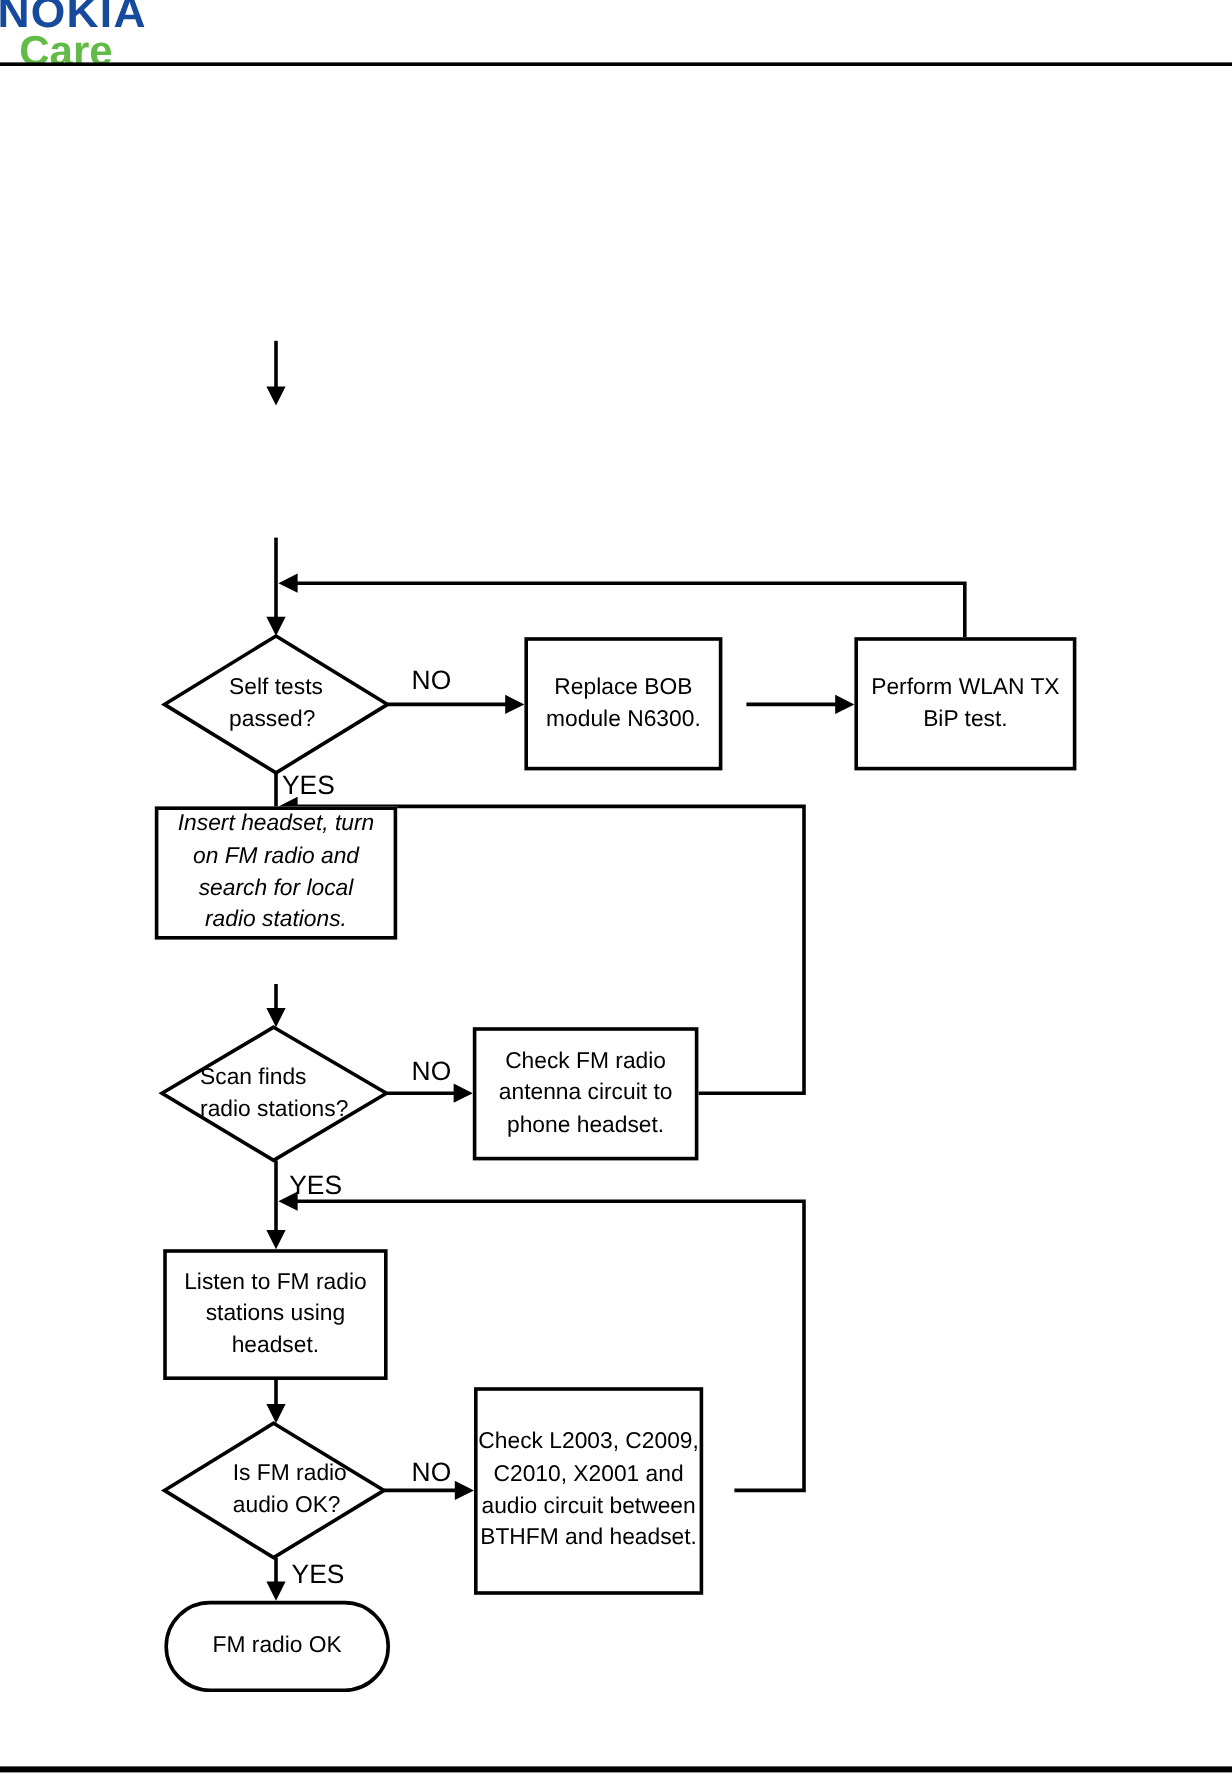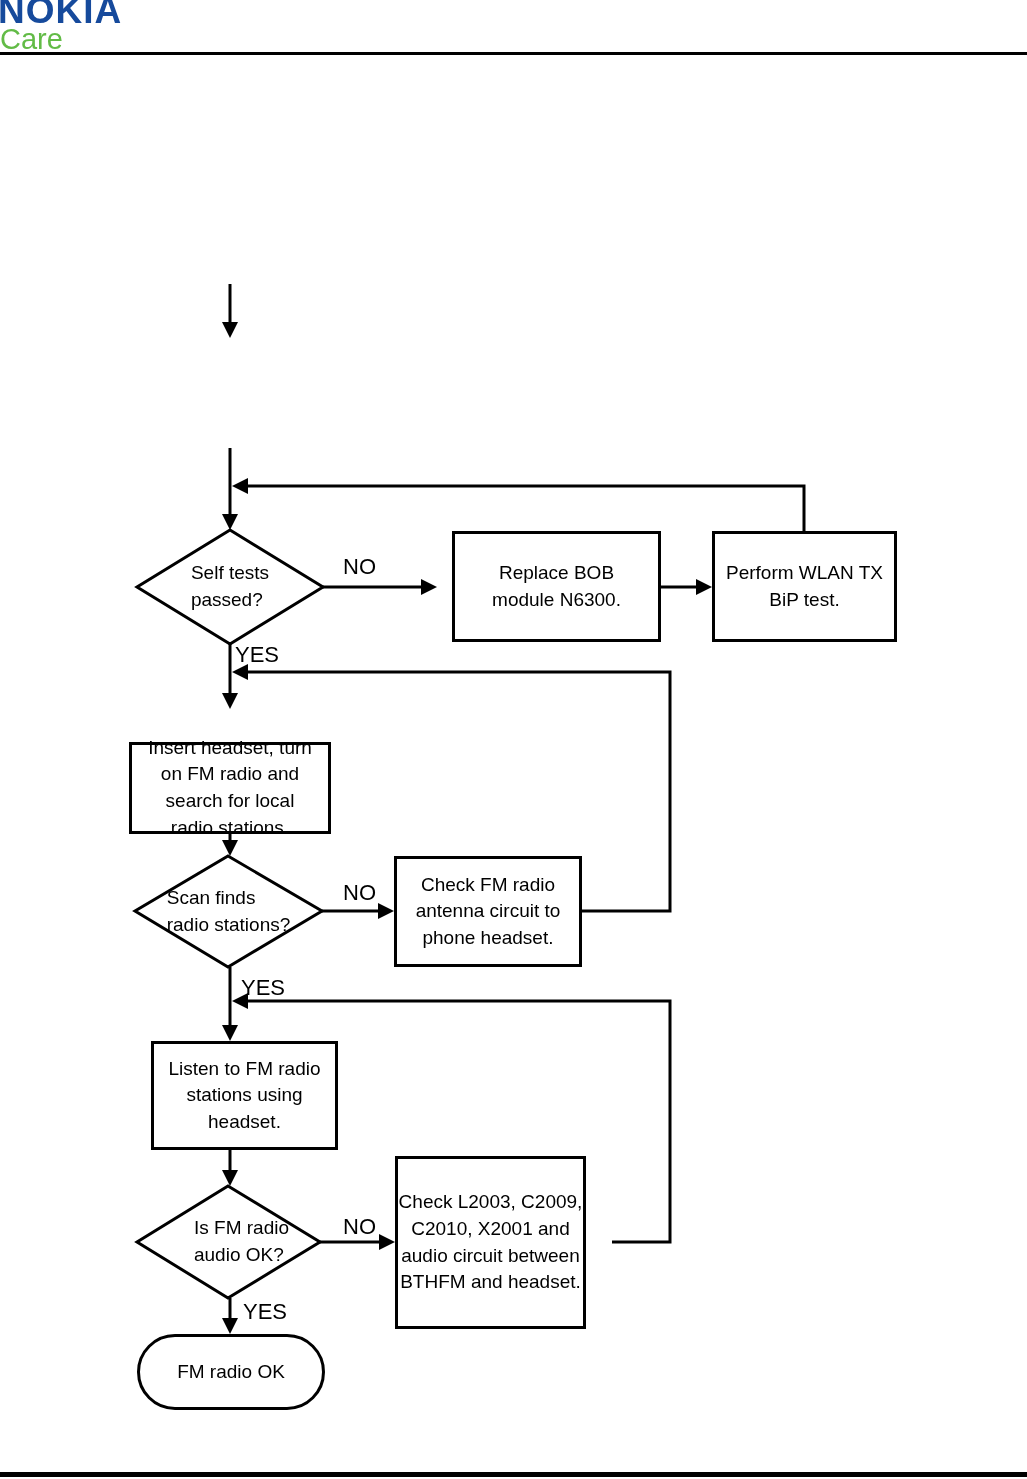--- a/index.html
+++ b/index.html
@@ -22,24 +22,25 @@
     font-weight: bold;
     letter-spacing: 1px;
     line-height: 1;
     color: #164a9c;
     transform: scaleY(0.98);
   }
   .logo-care {
     position: absolute;
     left: 0px;
     top: 25px;
-    font-size: 29px;
-    font-weight: normal;
+    font-size: 35px;
+    font-weight: bold;
     line-height: 1;
     color: #62bb46;
+    padding-left: 16px;
   }
   .header-rule {
     position: absolute;
     left: 0; top: 52px;
     width: 100%; height: 3px;
     background: #000;
   }
   .footer-rule {
     position: absolute;
     left: 0; top: 1472px;
@@ -78,25 +79,25 @@
 
   .edge-label {
     position: absolute;
     font-size: 22px;
     line-height: 1;
   }
 
   
   #node-start          { left:137px; top:210px;  width:188px; height:75px;  }
   #node-perform-bt     { left:137px; top:338px;  width:186px; height:110px; }
-  #node-replace-bob    { left:452px; top:531px;  width:209px; height:111px; }
+  #node-replace-bob    { left:437px; top:531px;  width:165px; height:111px; }
   #node-wlan           { left:712px; top:531px;  width:185px; height:111px; }
-  #node-insert-headset { left:129px; top:742px;  width:202px; height:92px; }
+  #node-insert-headset { left:129px; top:672px;  width:202px; height:111px;font-style:italic; }
   #node-check-antenna  { left:394px; top:856px;  width:188px; height:111px; }
-  #node-listen         { left:136px; top:1041px; width:187px; height:109px;margin-left:15px; }
+  #node-listen         { left:136px; top:1041px; width:187px; height:109px; }
   #node-check-audio    { left:395px; top:1156px; width:191px; height:173px; }
   #node-end            { left:137px; top:1334px; width:188px; height:76px;  }
 
   #dlabel-self-tests   { left:137px; top:531px;  width:186px; height:112px; }
   #dlabel-scan-finds   { left:135px; top:856px;  width:187px; height:111px; }
   #dlabel-audio-ok     { left:150px; top:1186px; width:183px; height:112px; }
 
   #label-no-1  { left:343px; top:556px;  }
   #label-yes-1 { left:235px; top:644px;  }
   #label-no-2  { left:343px; top:882px;  }

